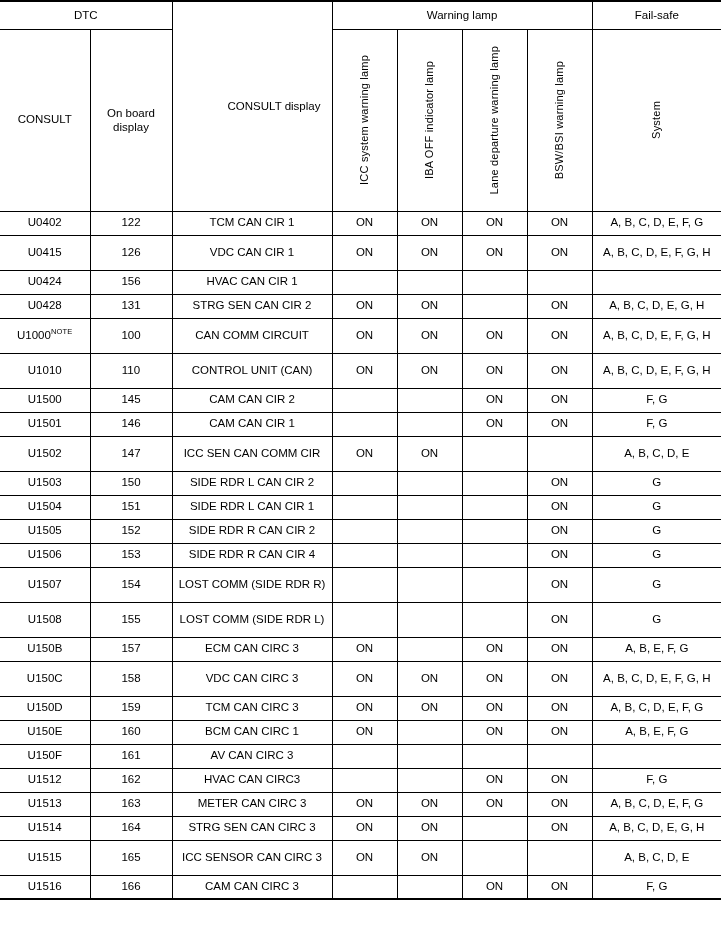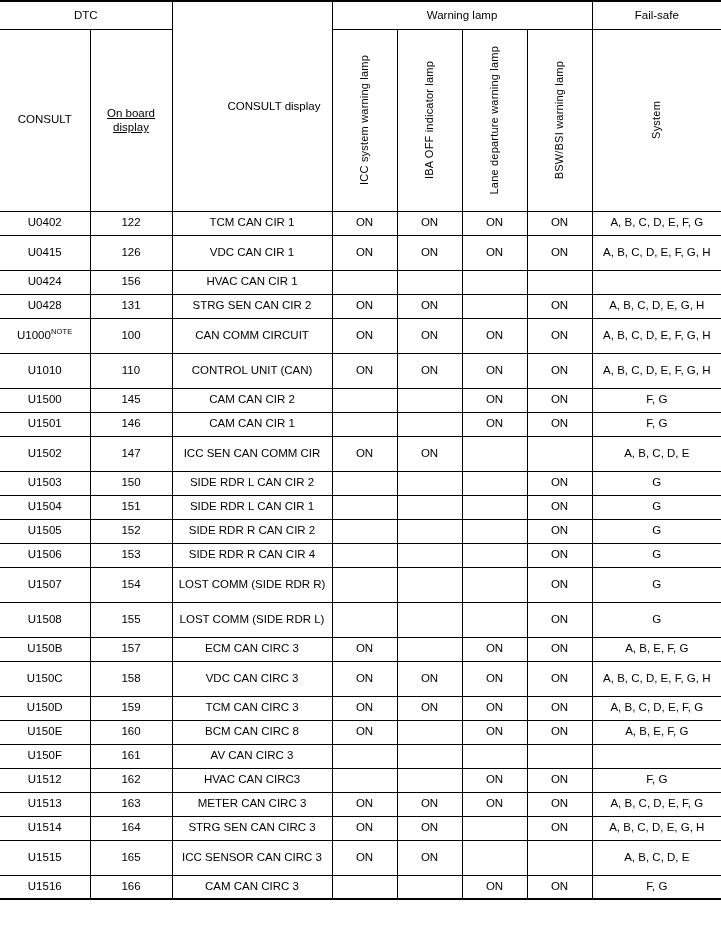--- a/index.html
+++ b/index.html
@@ -65,21 +65,20 @@
   th.sub-head {
     height: 182px;
     font-size: 11.5px;
     padding: 2px 3px;
   }
   th.sub-head.flat {
     vertical-align: middle;
   }
   .head-two-line {
     line-height: 1.25;
-    text-decoration: underline;
   }
 
   
   .vlabel-cell {
     position: relative;
   }
   .vlabel {
     writing-mode: vertical-rl;
     transform: rotate(180deg);
     white-space: nowrap;
@@ -360,21 +359,21 @@
           <td class="cell-display">TCM CAN CIRC 3</td>
           <td class="cell-lamp">ON</td>
           <td class="cell-lamp">ON</td>
           <td class="cell-lamp">ON</td>
           <td class="cell-lamp">ON</td>
           <td class="cell-failsafe">A, B, C, D, E, F, G</td>
         </tr>
         <tr class="r1">
           <td class="cell-consult">U150E</td>
           <td class="cell-onboard">160</td>
-          <td class="cell-display">BCM CAN CIRC 8</td>
+          <td class="cell-display">BCM CAN CIRC 1</td>
           <td class="cell-lamp">ON</td>
           <td class="cell-lamp"></td>
           <td class="cell-lamp">ON</td>
           <td class="cell-lamp">ON</td>
           <td class="cell-failsafe">A, B, E, F, G</td>
         </tr>
         <tr class="r1">
           <td class="cell-consult">U150F</td>
           <td class="cell-onboard">161</td>
           <td class="cell-display">AV CAN CIRC 3</td>

